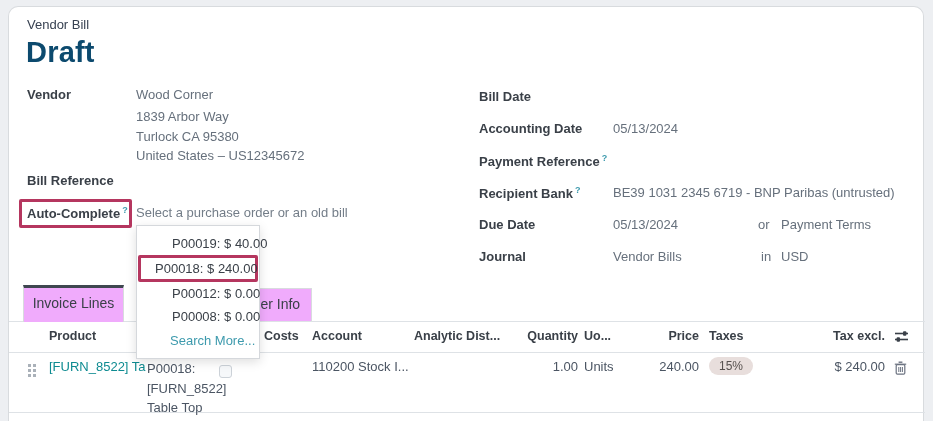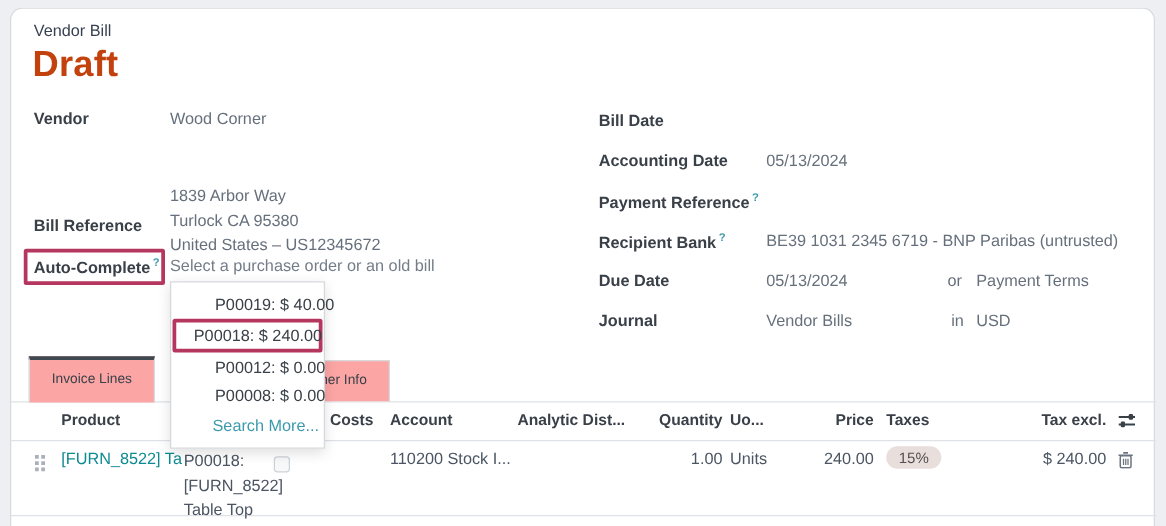--- a/index.html
+++ b/index.html
@@ -12,28 +12,28 @@
   .sheet{
     position:absolute;left:8px;top:6px;width:916px;height:425px;
     background:#fff;border:1px solid #d8dbde;border-bottom:none;
     border-radius:10px 10px 0 0;box-sizing:border-box;
   }
   .abs{position:absolute;white-space:nowrap}
   .lbl{font-size:13px;font-weight:700;color:#3a4048}
   .val{font-size:13px;color:#66707c}
   .sup-help{font-size:9px;color:#3d9aad;vertical-align:super;font-weight:700;margin-left:2px}
   .doc-title{font-size:13px;color:#374151}
-  .big-status{font-size:29px;font-weight:700;color:#c2410c;letter-spacing:.2px}
+  .big-status{font-size:29px;font-weight:700;color:#0c4a6e;letter-spacing:.2px}
   .addr{line-height:19.6px;white-space:normal}
   .red-box{border:3px solid #b5365f;border-radius:2px;box-sizing:border-box;z-index:40;pointer-events:none}
   
   .navline{position:absolute;left:0;top:314px;width:916px;border-bottom:1px solid #dee2e6}
   .tab{
-    position:absolute;top:281px;height:34px;background:#fca5a5;box-sizing:border-box;
-    font-size:11px;color:#3a4048;text-align:center;line-height:31px;z-index:5;
+    position:absolute;top:281px;height:34px;background:#f0abfc;box-sizing:border-box;
+    font-size:14px;color:#3a4048;text-align:center;line-height:31px;z-index:5;
   }
   .tab.active{
     top:278px;height:37px;border:1px solid #d8dbde;border-bottom:none;
     border-top:3px solid #3f4750;line-height:31px;z-index:6;
   }
   .tab.plain{border:1px solid #d8dbde;border-bottom:none;height:33px}
   
   .thead{position:absolute;left:0;top:315px;width:916px;height:31px;border-bottom:1px solid #dee2e6;box-sizing:border-box}
   .th{position:absolute;top:7px;font-size:12.5px;font-weight:700;color:#3a4048;white-space:nowrap}
   .trow{position:absolute;left:0;top:346px;width:916px;height:60px;border-bottom:1px solid #dee2e6;box-sizing:border-box}
@@ -66,21 +66,21 @@
 </head>
 <body>
 
 <div class="sheet">
 
   <div class="abs doc-title" style="left:18px;top:10px">Vendor Bill</div>
   <div class="abs big-status" style="left:17px;top:29px">Draft</div>
 
   <div class="abs lbl" style="left:18px;top:80px">Vendor</div>
   <div class="abs val" style="left:127px;top:80px">Wood Corner</div>
-  <div class="abs val addr" style="left: 127px; top: 100px; width: 240px; white-space: pre-line; margin-top: 40px;">1839 Arbor Way
+  <div class="abs val addr" style="left: 127px; top: 100px; width: 240px; white-space: pre-line;">1839 Arbor Way
 Turlock CA 95380
 United States – US12345672</div>
 
   <div class="abs lbl" style="left:18px;top:166px">Bill Reference</div>
 
   <div class="abs red-box" style="left:10px;top:192px;width:113px;height:29px"></div>
   <div class="abs val" style="left:127px;top:198px;color:#737d88">Select a purchase order or an old bill</div>
   <div class="abs lbl" style="left:18px;top:198px"><span>Auto-Complete</span><sup class="sup-help">?</sup></div>
 
   <div class="abs lbl" style="left:470px;top:82px">Bill Date</div>

